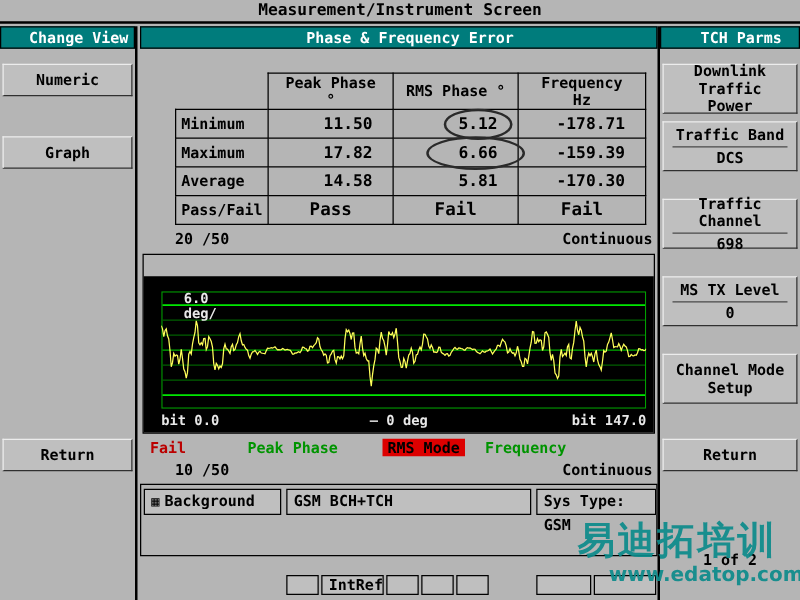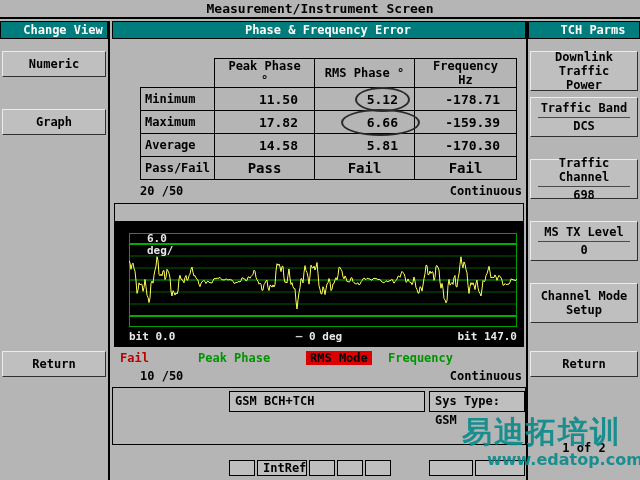--- a/index.html
+++ b/index.html
@@ -163,20 +163,21 @@
       <span class="lg-fail">Fail</span>
       <span class="lg-peak">Peak Phase</span>
       <span class="lg-rms">RMS Mode</span>
       <span class="lg-freq">Frequency</span>
     </div>
 
     <div class="counter" style="left:28px;top:348px">10 /50</div>
     <div class="counter" style="right:4px;top:348px">Continuous</div>
 
     <div class="status-outer">
+      <div class="sbox" style="left:2px;top:3px;width:110px;height:21px"><span class="bg-icon">▦</span><span>Background</span></div>
       <div class="sbox" style="left:116px;top:3px;width:196px;height:21px">GSM BCH+TCH</div>
       <div class="sbox" style="left:316px;top:3px;width:96px;height:21px">Sys Type: GSM</div>
       <div class="sbox small" style="left:116px;top:28px;width:26px"></div>
       <div class="sbox small" style="left:144px;top:28px;width:50px">IntRef</div>
       <div class="sbox small" style="left:196px;top:28px;width:26px"></div>
       <div class="sbox small" style="left:224px;top:28px;width:26px"></div>
       <div class="sbox small" style="left:252px;top:28px;width:26px"></div>
       <div class="sbox small" style="left:316px;top:28px;width:44px"></div>
       <div class="sbox small" style="left:362px;top:28px;width:50px"></div>
     </div>

